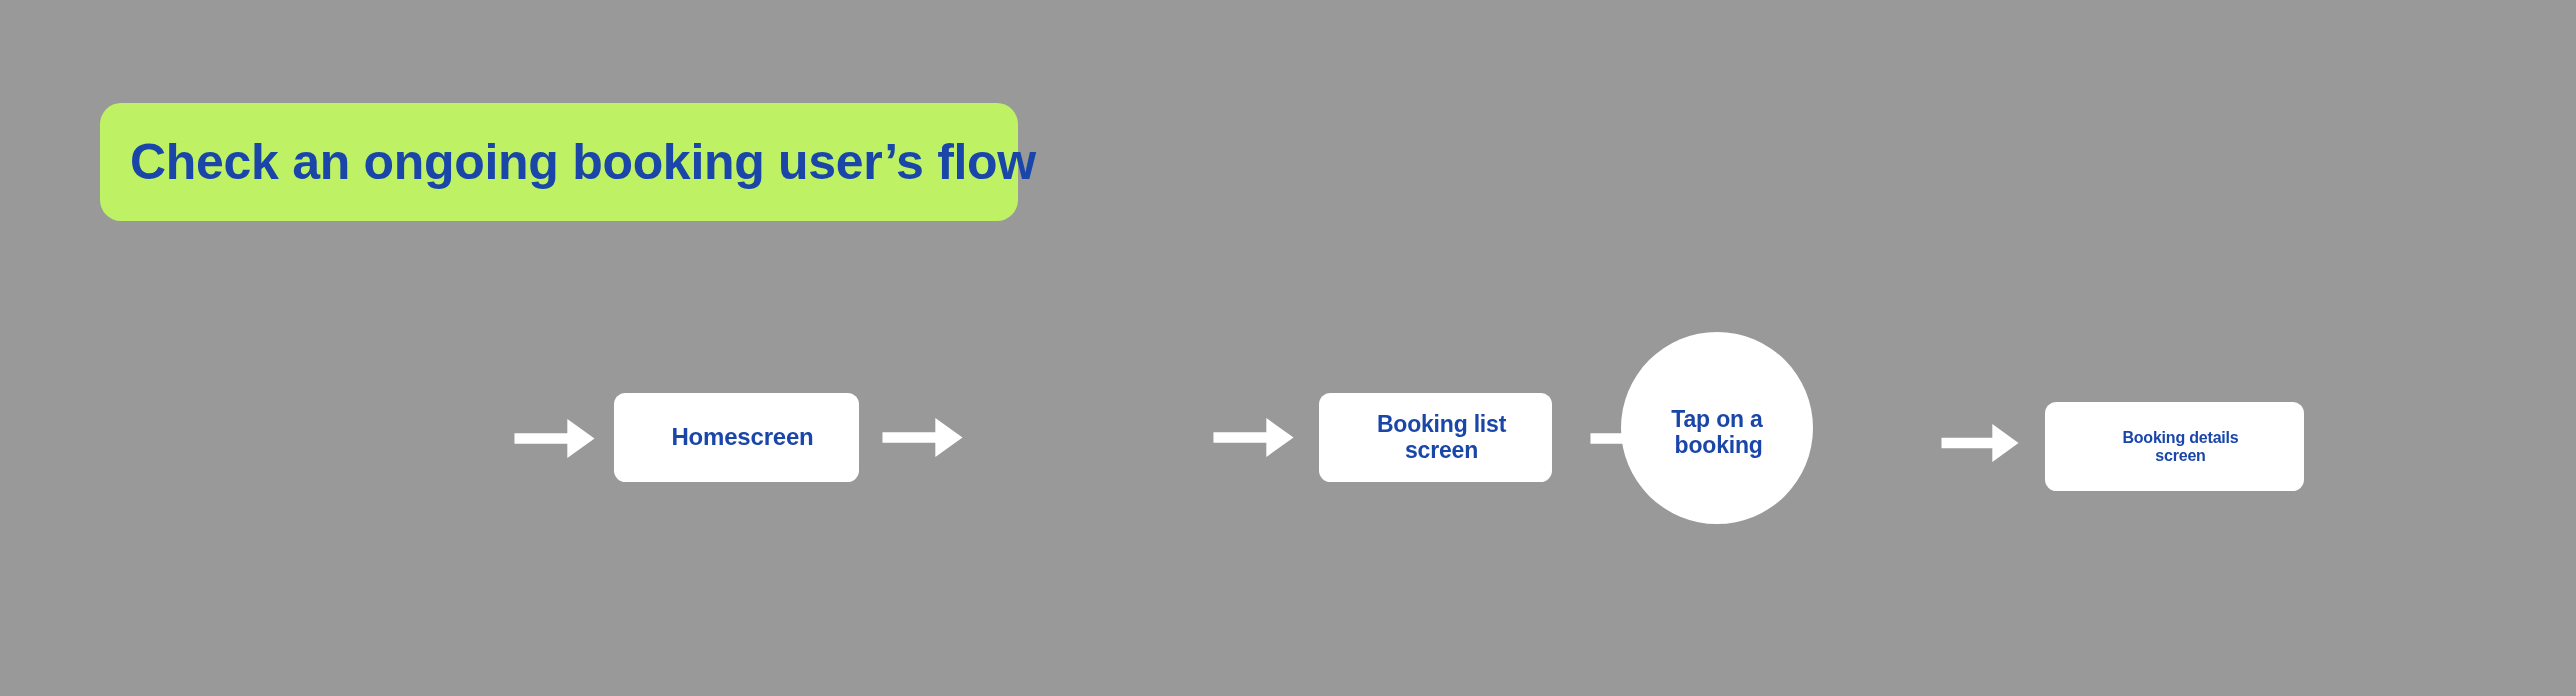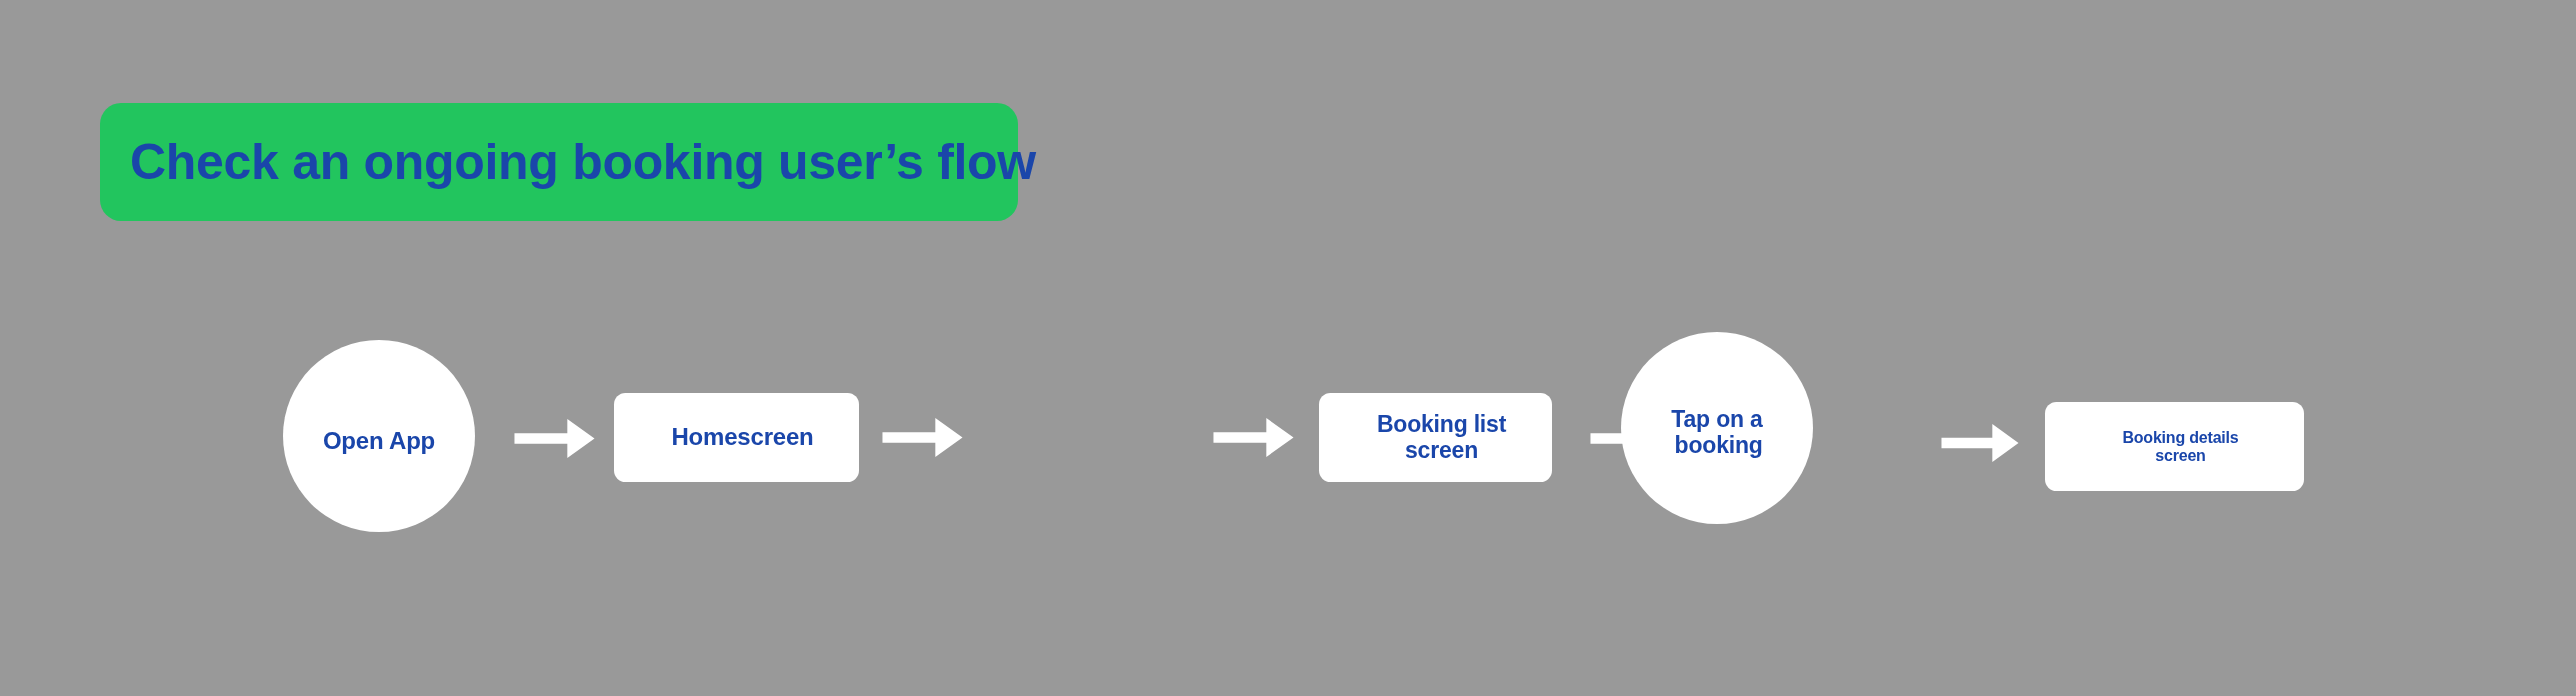--- a/index.html
+++ b/index.html
@@ -22,21 +22,21 @@
     background: #999999;
   }
 
   
   .title-card {
     position: absolute;
     left: 100px;
     top: 103px;
     width: 918px;
     height: 118px;
-    background: #22c55e;
+    background: #bef264;
     border-radius: 21px;
     display: flex;
     align-items: center;
     box-sizing: border-box;
     padding-left: 30px;
   }
   .title-text {
     color: #1a46aa;
     font-size: 50px;
     font-weight: bold;
@@ -87,23 +87,20 @@
 </style>
 </head>
 <body>
 
 <div id="canvas">
 
   <div class="title-card">
     <div class="title-text">Check an ongoing booking user’s flow</div>
   </div>
 
-  <div class="node node-circle" style="left:283px; top:340px; width:192px; height:192px;">
-    <span class="node-label fs-46">Open App</span>
-  </div>
 
   <svg class="arrow" style="left:514px; top:419px;" width="81" height="39" viewBox="0 0 156 76">
     <path d="M0 28 H103 V0 L156 38 L103 76 V48 H0 Z" fill="#ffffff"></path>
   </svg>
 
   <div class="node node-rect" style="left:614px; top:393px; width:245px; height:89px;">
     <span class="node-label fs-46">Homescreen</span>
   </div>
 
   <svg class="arrow" style="left:882px; top:418px;" width="81" height="39" viewBox="0 0 156 76">

